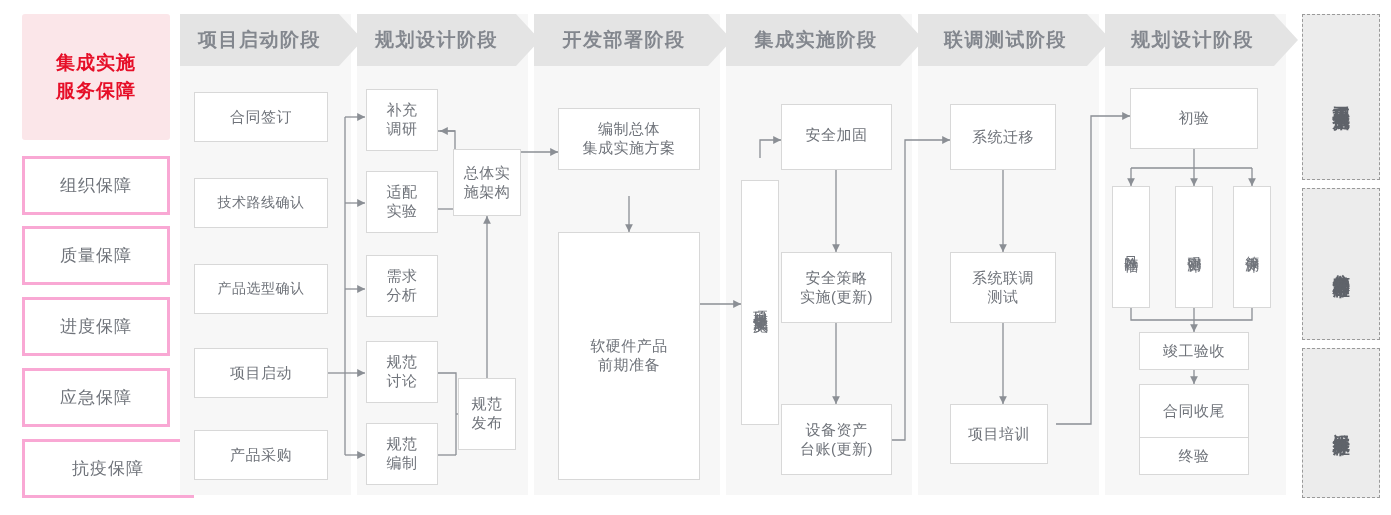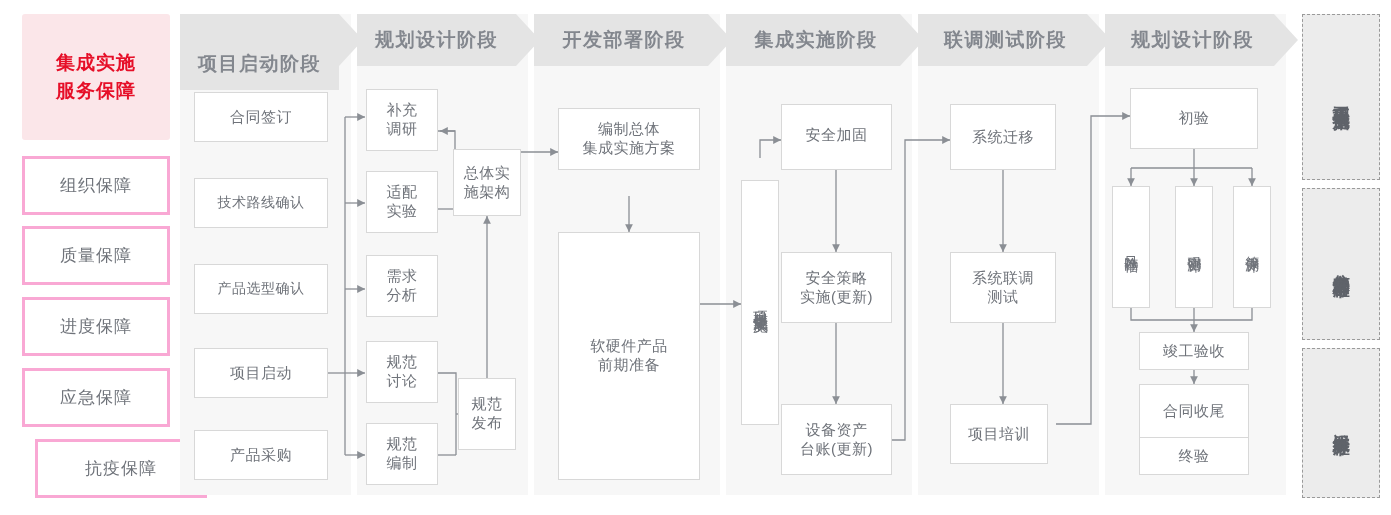--- a/index.html
+++ b/index.html
@@ -104,21 +104,21 @@
 
 <div id="root">
 
   <div class="red-head" style="left:22px;top:14px;width:148px;height:126px;">集成实施
 服务保障</div>
 
   <div class="red-box" style="left:22px;top:156px;width:148px;height:59px;">组织保障</div>
   <div class="red-box" style="left:22px;top:226px;width:148px;height:59px;">质量保障</div>
   <div class="red-box" style="left:22px;top:297px;width:148px;height:59px;">进度保障</div>
   <div class="red-box" style="left:22px;top:368px;width:148px;height:59px;">应急保障</div>
-  <div class="red-box" style="left:22px;top:439px;width:172px;height:59px;margin-left:13px;">抗疫保障</div>
+  <div class="red-box" style="left:22px;top:439px;width:172px;height:59px;">抗疫保障</div>
 
   <div class="panel" style="left:180px;top:14px;width:171px;height:481px;"></div>
   <div class="panel" style="left:357px;top:14px;width:171px;height:481px;"></div>
   <div class="panel" style="left:534px;top:14px;width:186px;height:481px;"></div>
   <div class="panel" style="left:726px;top:14px;width:186px;height:481px;"></div>
   <div class="panel" style="left:918px;top:14px;width:181px;height:481px;"></div>
   <div class="panel" style="left:1105px;top:14px;width:181px;height:481px;"></div>
 
   <svg id="banners" width="1391" height="70" style="position:absolute;left:0;top:0;">
     <defs>
@@ -142,21 +142,21 @@
         </clipPath>
     </defs>
     <path d="M180,14 L339,14 L363,40 L339,66 L180,66 Z" fill="#e4e4e4"></path>
     <path d="M357,14 L516,14 L540,40 L516,66 L357,66 Z" fill="#e4e4e4"></path>
     <path d="M534,14 L708,14 L732,40 L708,66 L534,66 Z" fill="#e4e4e4"></path>
     <path d="M726,14 L900,14 L924,40 L900,66 L726,66 Z" fill="#e4e4e4"></path>
     <path d="M918,14 L1087,14 L1111,40 L1087,66 L918,66 Z" fill="#e4e4e4"></path>
     <path d="M1105,14 L1274,14 L1298,40 L1274,66 L1105,66 Z" fill="#e4e4e4"></path>
   </svg>
 
-  <div class="banner" style="left:180px;top:14px;width:159px;height:52px;margin-top:24px;">项目启动阶段</div>
+  <div class="banner" style="left:180px;top:14px;width:159px;height:52px;">项目启动阶段</div>
   <div class="banner" style="left:357px;top:14px;width:159px;height:52px;background:transparent;">规划设计阶段</div>
   <div class="banner" style="left:540px;top:14px;width:168px;height:52px;background:transparent;">开发部署阶段</div>
   <div class="banner" style="left:732px;top:14px;width:168px;height:52px;background:transparent;">集成实施阶段</div>
   <div class="banner" style="left:924px;top:14px;width:163px;height:52px;background:transparent;">联调测试阶段</div>
   <div class="banner" style="left:1111px;top:14px;width:163px;height:52px;background:transparent;">规划设计阶段</div>
 
   <svg id="wires">
     <defs>
       <marker id="ah" markerWidth="7" markerHeight="7" refX="6" refY="3" orient="auto">
         <path d="M0,0 L6,3 L0,6 Z" fill="#8b8f95"></path>

